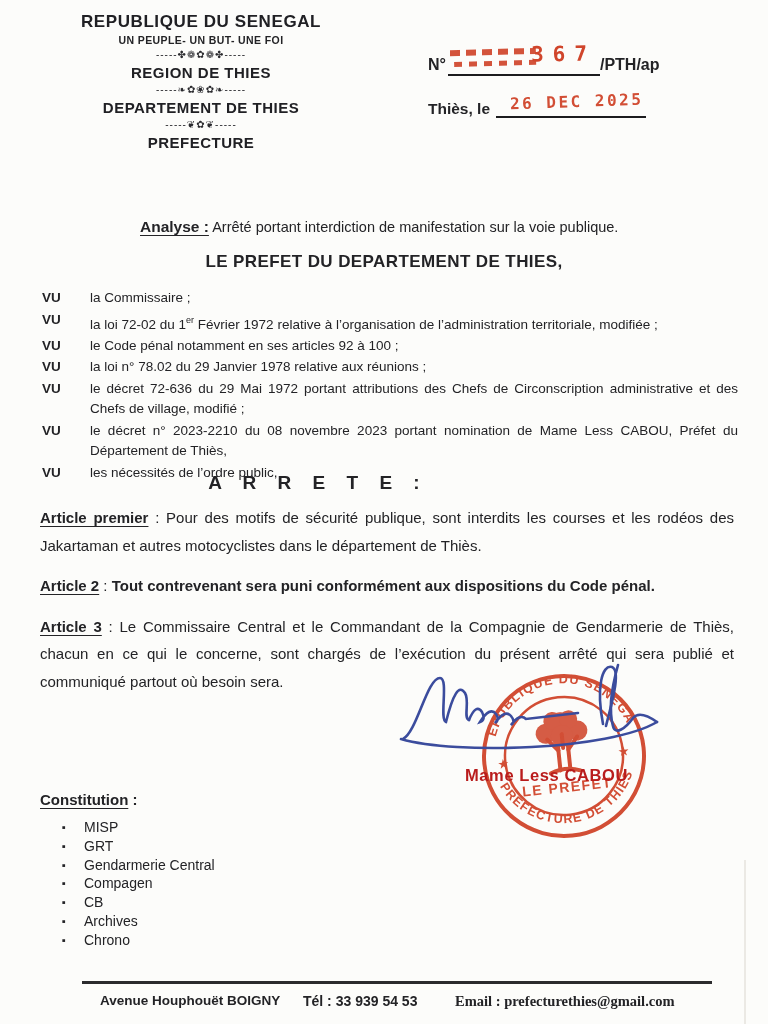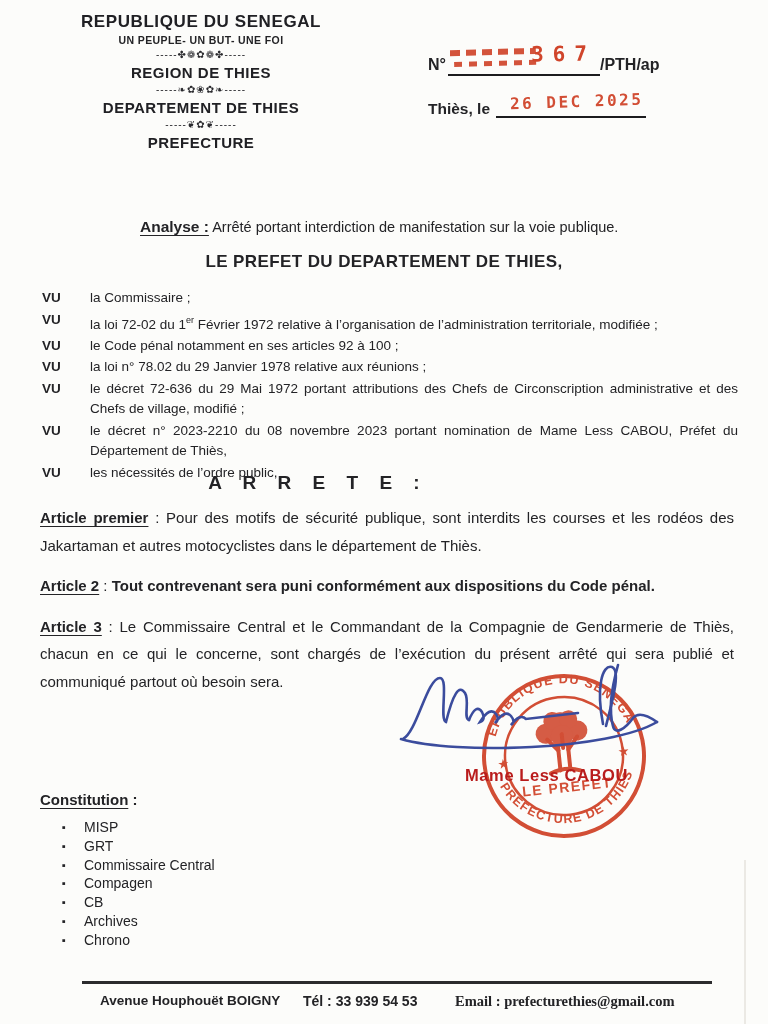--- a/index.html
+++ b/index.html
@@ -220,21 +220,21 @@
     </svg>
 
     <div class="signer-name">Mame Less CABOU</div>
   </div>
 
   <div class="ampliations">
     <div class="amp-label"><span class="u">Constitution</span><span> :</span></div>
     <ul class="amp-list">
       <li>MISP</li>
       <li>GRT</li>
-      <li>Commissaire Central</li>
+      <li>Gendarmerie Central</li>
       <li>Compagen</li>
       <li>CB</li>
       <li>Archives</li>
       <li>Chrono</li>
     </ul>
   </div>
 
   <div class="footer-rule"></div>
   <div class="footer-text">
     <span class="footer-address">Avenue Houphouët BOIGNY</span>

